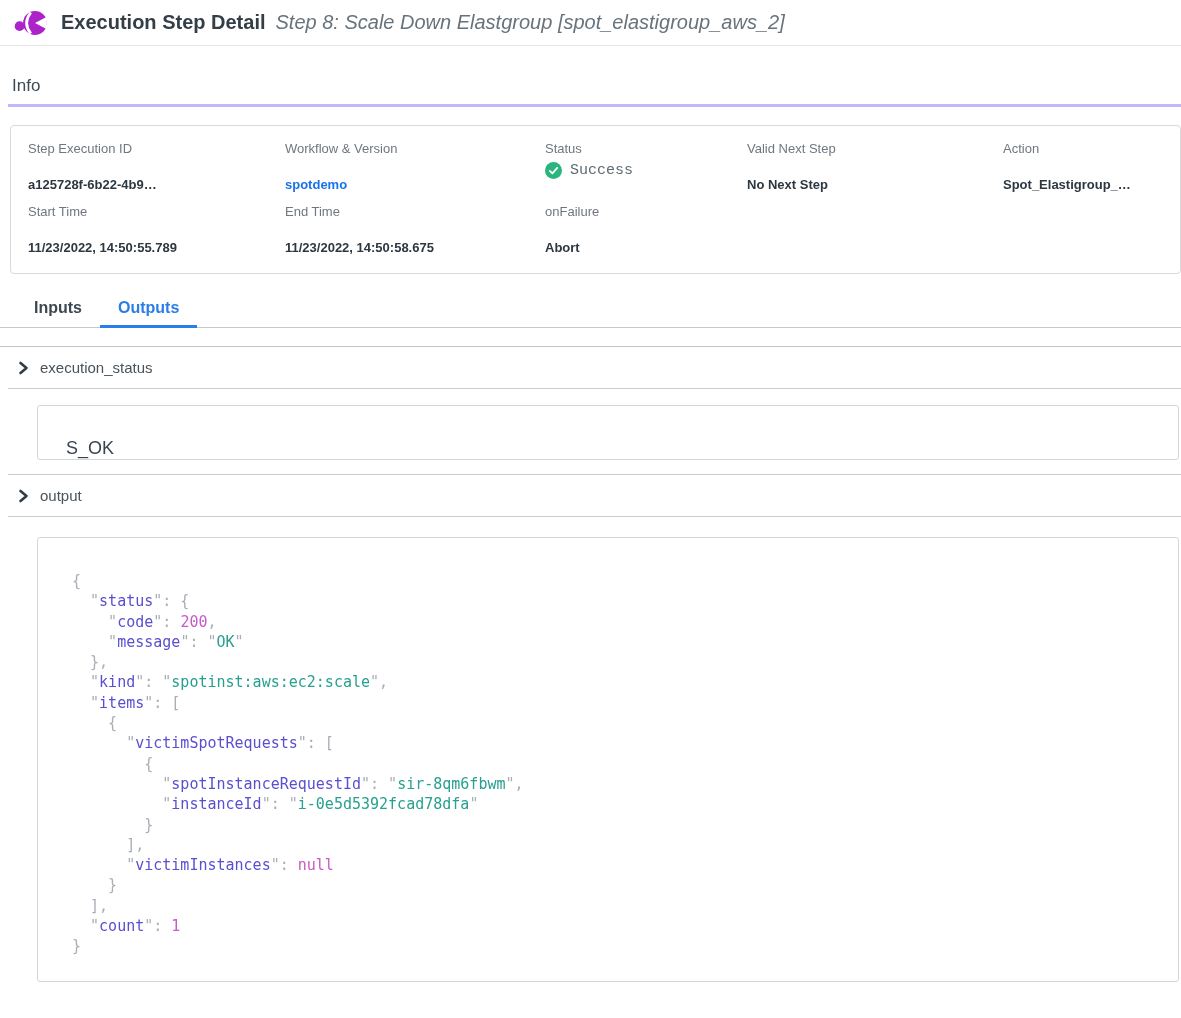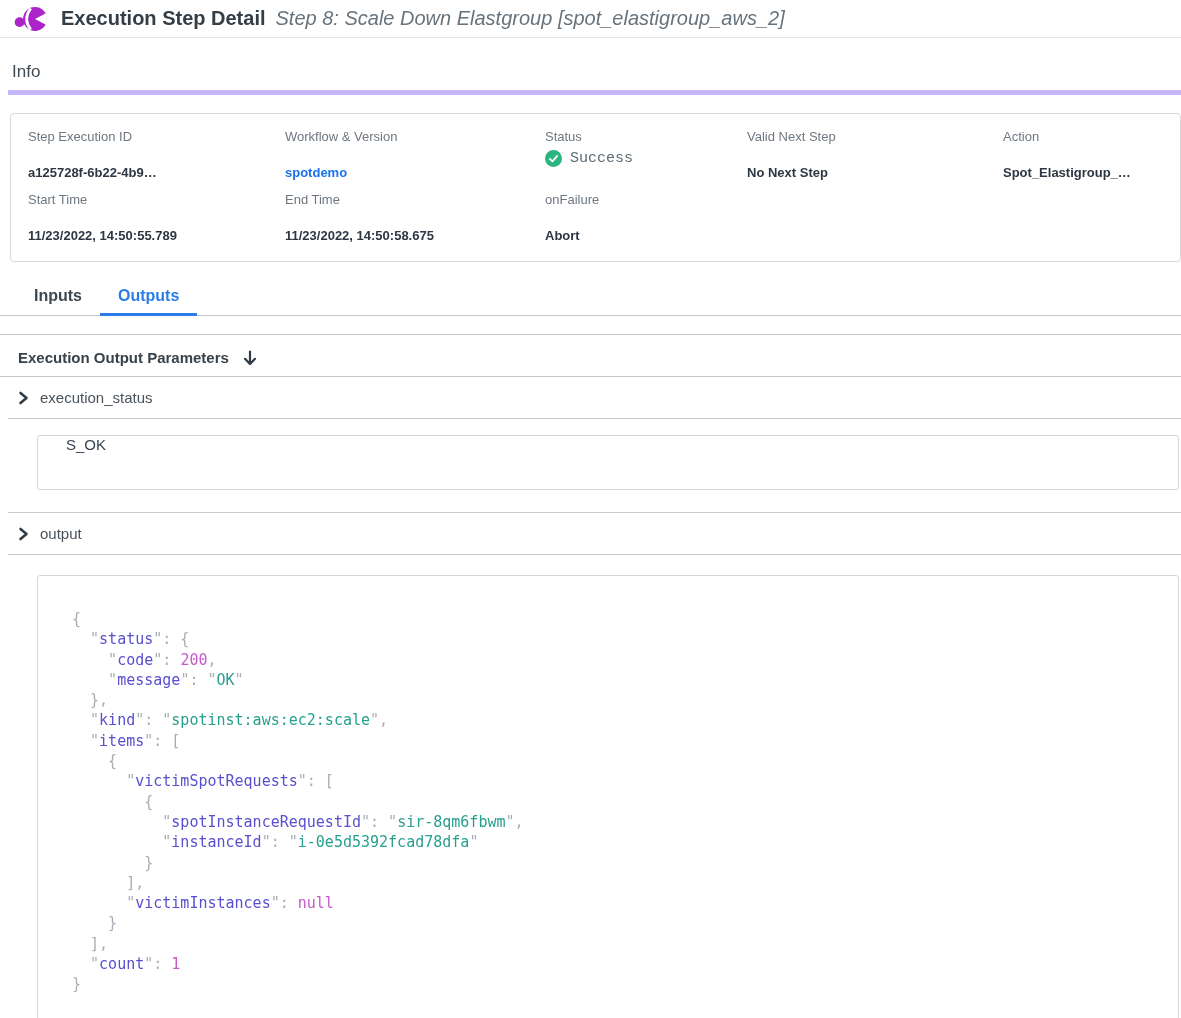--- a/index.html
+++ b/index.html
@@ -3,30 +3,30 @@
 <meta charset="utf-8">
 <style>
   * { margin:0; padding:0; box-sizing:border-box; }
   html,body { background:#fff; }
   body {
     width:1181px; height:1018px; overflow:hidden;
     font-family:"Liberation Sans", sans-serif;
     color:#37424a;
   }
   
-  .topbar { display:flex; align-items:center; height:38px; padding:0 14px;
+  .topbar { display:flex; align-items:center; height:46px; padding:0 14px;
             border-bottom:1px solid #e4e6e8; }
   .logo { display:flex; align-items:center; margin-right:12px; }
   .logo svg { display:block; }
   .title { font-size:20px; font-weight:700; color:#333e47; white-space:nowrap; }
   .subtitle { font-size:20px; font-weight:400; color:#67737c; margin-left:10px; white-space:nowrap;font-style:italic; }
 
   
-  .info-heading { margin:24px 0 0 8px; padding:0 0 8px 4px; font-size:17px; line-height:20px;
-                  color:#3f4a53; border-bottom:5px solid #c4b5fd; }
+  .info-heading { margin:30px 0 0 8px; padding:0 0 8px 4px; font-size:17px; line-height:20px;
+                  color:#3f4a53; border-bottom:3px solid #c4b5fd; }
 
   
   .info-card { margin:18px 0 0 10px; border:1px solid #d7d9db; border-radius:4px;
                padding:15px 18px 16px 17px; }
   .info-grid { display:grid; grid-template-columns:257px 260px 202px 256px 1fr; row-gap:10px; }
   .field-label { font-size:13px; line-height:15px; color:#6e7780; }
   .field-value { margin-top:19px; font-size:13px; line-height:19px; font-weight:700; color:#2d3741; }
   .field-value.link-value { color:#1a73e8; cursor:pointer; }
   .status-value { margin-top:5px; display:flex; align-items:center; gap:8px;
                   font-size:15px; line-height:19px; font-weight:400; color:#5f6b74;font-family:Liberation Mono, monospace; }
@@ -48,23 +48,23 @@
   .section-title { font-size:15px; line-height:19px; font-weight:700; color:#37424a; }
   .arrow-down { display:flex; cursor:pointer; }
 
   
   .param-row { display:flex; align-items:center; gap:11px; height:42px;
                margin-left:8px; padding-left:10px; border-bottom:1px solid #c9ccce; cursor:pointer; }
   .chev { display:flex; }
   .param-name { font-size:15px; color:#49535c; }
 
   
-  .value-box { margin:16px 2px 22px 37px; height:55px; border:1px solid #d4d6d8;
-               border-radius:3px; display:flex; align-items:flex-start; padding-left:28px;
-               font-size:15px; color:#3a4450; }
+  .value-box { margin:16px 2px 14px 37px; height:55px; border:1px solid #d4d6d8;
+               border-radius:3px; display:flex; align-items:flex-end; padding-left:28px;
+               font-size:18px; color:#3a4450; }
   .row-sep { margin-left:8px; border-top:1px solid #c9ccce; }
 
   
   .code-box { margin:20px 2px 0 37px; height:445px; border:1px solid #d4d6d8;
               border-radius:3px; padding:33px 16px 0 34px; overflow:hidden; }
   .code { font-family:"DejaVu Sans Mono", monospace; font-size:15px; line-height:20.3px;
           white-space:pre; }
   .tk-p { color:#a9aeb6; }
   .tk-k { color:#5a4fcf; }
   .tk-s { color:#27a08f; }
@@ -143,28 +143,20 @@
     </div>
   </section>
 
   <nav class="tabbar">
     <div class="tab">Inputs</div>
     <div class="tab active">Outputs</div>
   </nav>
 
   <div class="section-sep"></div>
 
-  <div class="section-header">
-    <span class="section-title">Execution Output Parameters</span>
-    <span class="arrow-down">
-      <svg width="14" height="16" viewBox="0 0 14 16" aria-hidden="true">
-        <path d="M7 1.5 V13 M2 8.8 L7 14 L12 8.8" stroke="#2f3a44" stroke-width="2.2" fill="none" stroke-linecap="round" stroke-linejoin="round"></path>
-      </svg>
-    </span>
-  </div>
 
   <div class="param-row">
     <span class="chev">
       <svg width="11" height="14" viewBox="0 0 11 14" aria-hidden="true">
         <path d="M2.5 2 L8.5 7 L2.5 12" stroke="#333c44" stroke-width="2.6" fill="none" stroke-linecap="round" stroke-linejoin="round"></path>
       </svg>
     </span>
     <span class="param-name">execution_status</span>
   </div>
 

